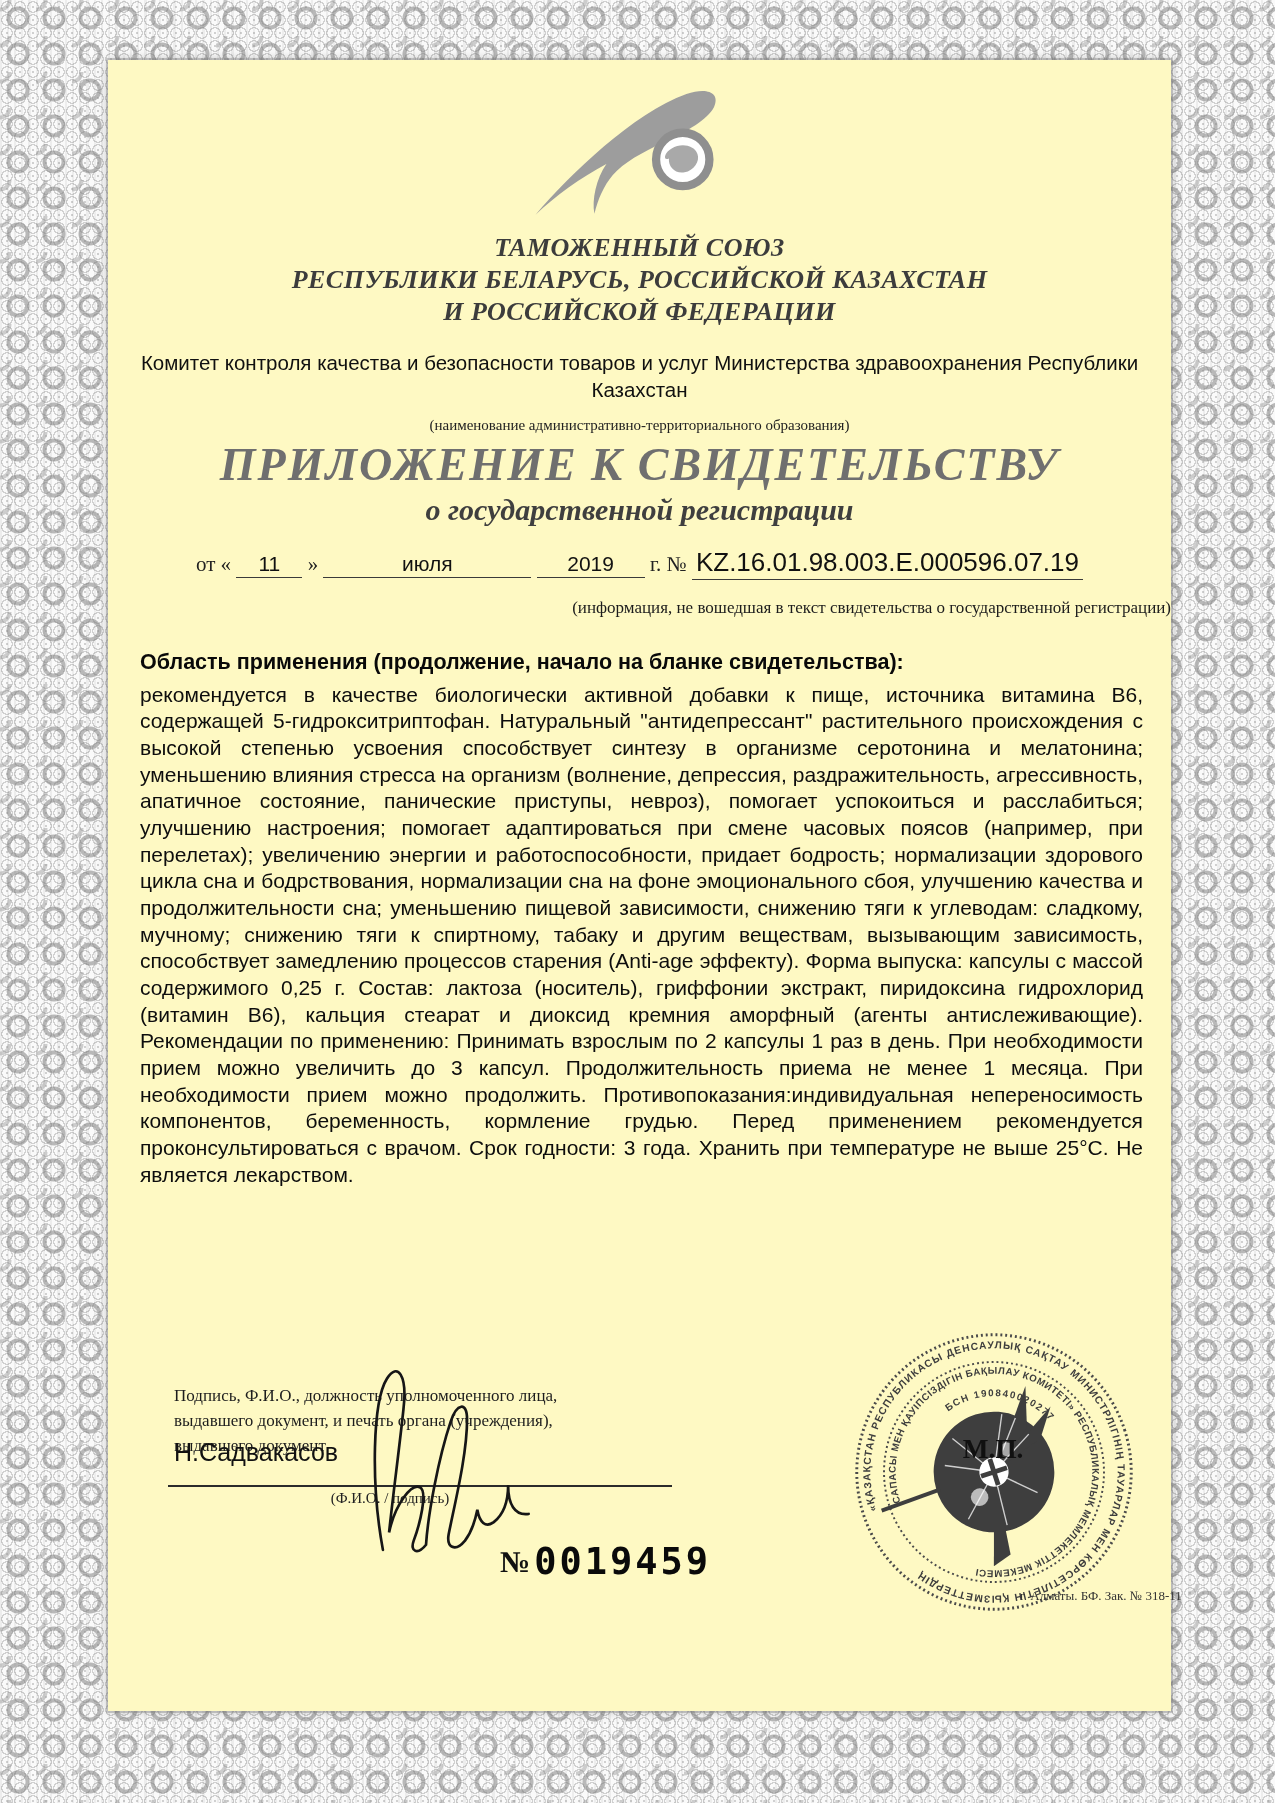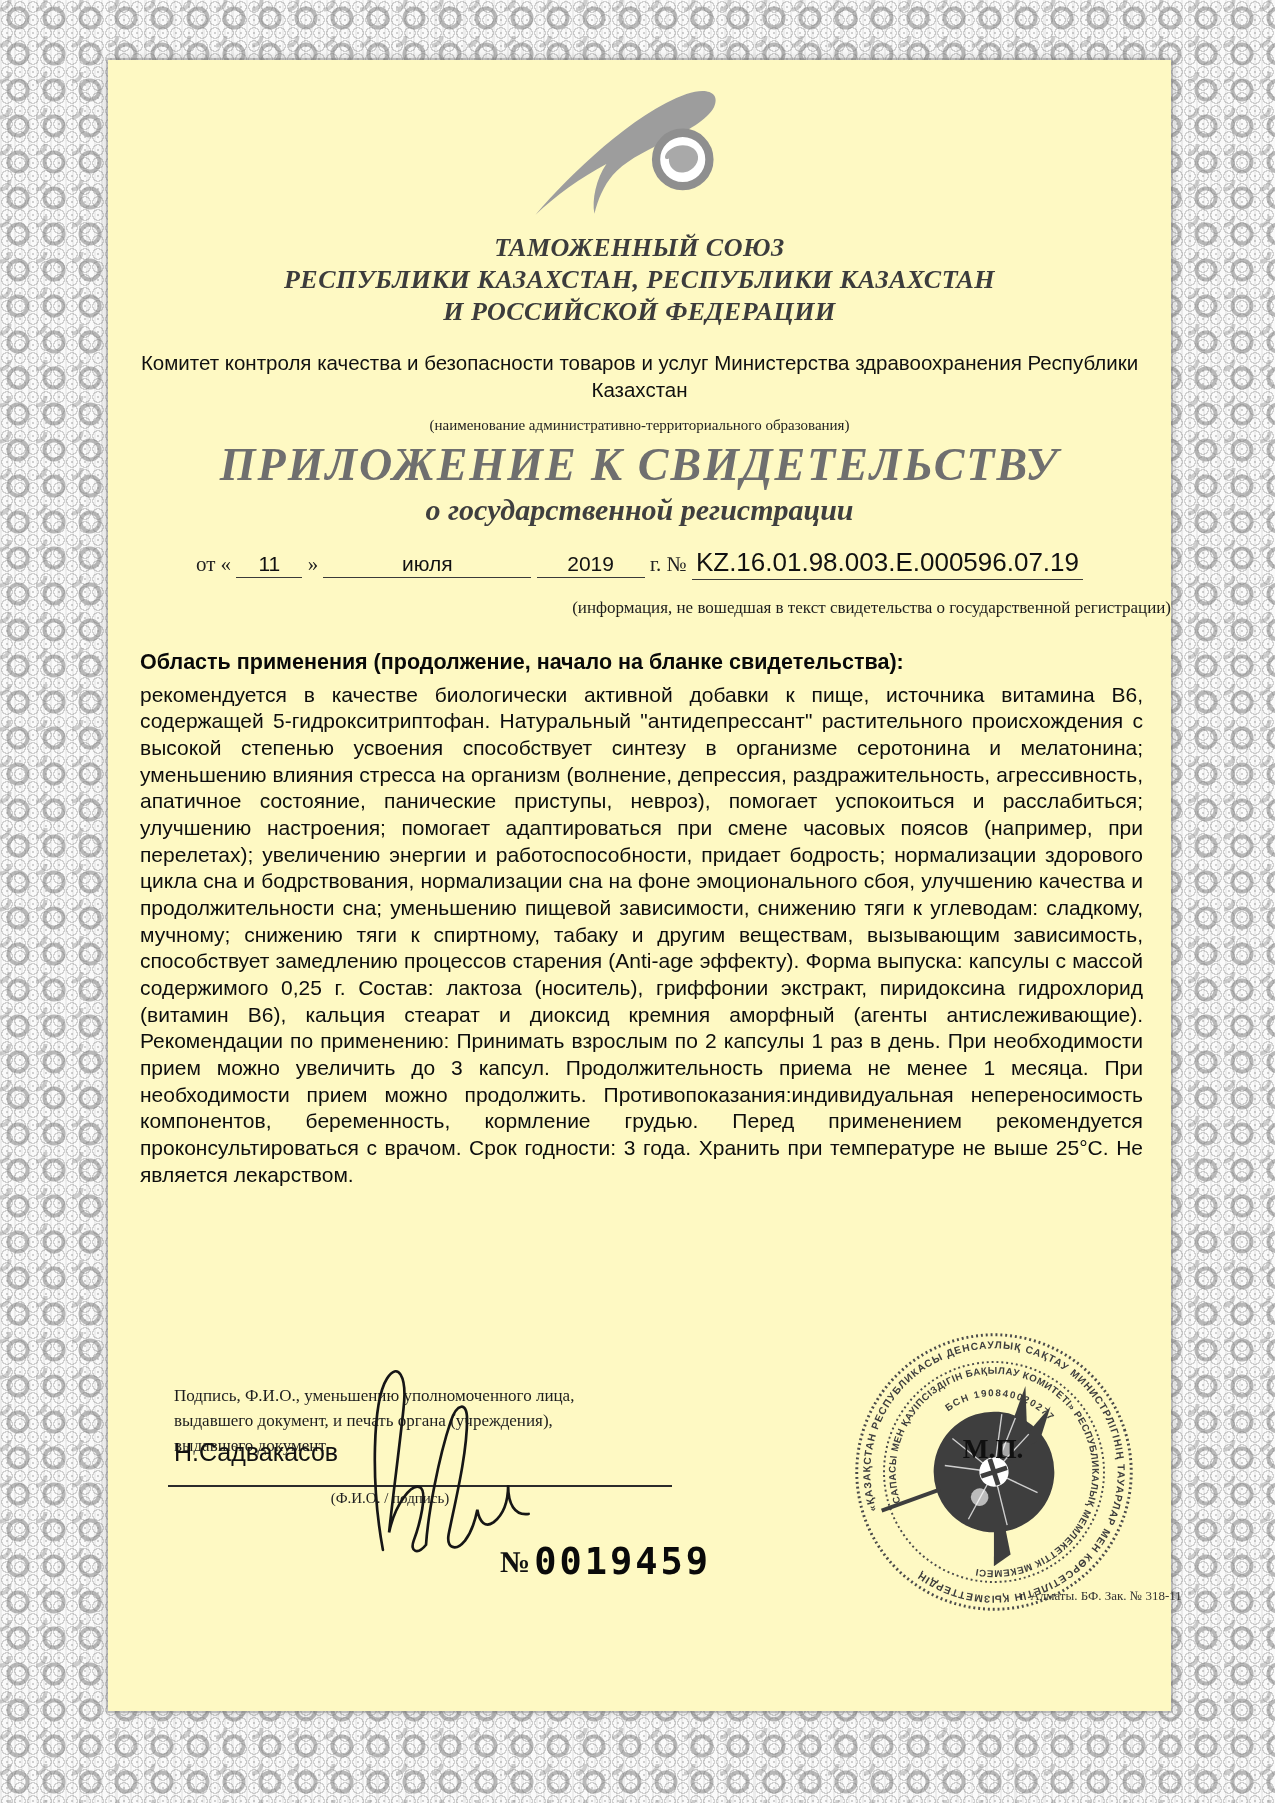--- a/index.html
+++ b/index.html
@@ -79,21 +79,21 @@
                  C127,75 108,85 96,99 C86,111 80,125 76,141 C73,126 78,103 89,87
                  C62,101 32,123 12,142 Z" fill="#9d9d9d"></path>
         <circle cx="172" cy="82" r="29" fill="#ffffff" stroke="#8f8f8f" stroke-width="9"></circle>
         <path d="M160,70 C170,64 184,66 188,76 C191,84 184,94 174,96 C164,98 156,90 157,81
                  C150,84 152,74 160,70 Z M166,78 l6,-5 4,7 -7,4 z" fill="#9a9a9a" opacity=".85"></path>
       </svg>
     </div>
 
     <div class="union">
       <div>ТАМОЖЕННЫЙ СОЮЗ</div>
-      <div>РЕСПУБЛИКИ КАЗАХСТАН, РЕСПУБЛИКИ КАЗАХСТАН</div>
+      <div>РЕСПУБЛИКИ БЕЛАРУСЬ, РОССИЙСКОЙ КАЗАХСТАН</div>
       <div>И РОССИЙСКОЙ ФЕДЕРАЦИИ</div>
     </div>
 
     <div class="committee">
       <div>Комитет контроля качества и безопасности товаров и услуг Министерства здравоохранения Республики Казахстан</div>
     </div>
 
     <div class="terr-note">(наименование административно-территориального образования)</div>
 
     <div class="doc-title">ПРИЛОЖЕНИЕ К СВИДЕТЕЛЬСТВУ</div>
@@ -113,21 +113,21 @@
     <div class="info-note">(информация, не вошедшая в текст свидетельства о государственной регистрации)</div>
 
     <div class="apply">
       <div class="apply-heading">Область применения (продолжение, начало на бланке свидетельства):</div>
       <div class="body-text">рекомендуется в качестве биологически активной добавки к пище, источника витамина В6, содержащей 5-гидрокситриптофан. Натуральный "антидепрессант" растительного происхождения с высокой степенью усвоения способствует синтезу в организме серотонина и мелатонина; уменьшению влияния стресса на организм (волнение, депрессия, раздражительность, агрессивность, апатичное состояние, панические приступы, невроз), помогает успокоиться и расслабиться; улучшению настроения; помогает адаптироваться при смене часовых поясов (например, при перелетах); увеличению энергии и работоспособности, придает бодрость; нормализации здорового цикла сна и бодрствования, нормализации сна на фоне эмоционального сбоя, улучшению качества и продолжительности сна; уменьшению пищевой зависимости, снижению тяги к углеводам: сладкому, мучному; снижению тяги к спиртному, табаку и другим веществам, вызывающим зависимость, способствует замедлению процессов старения (Anti-age эффекту). Форма выпуска: капсулы с массой содержимого 0,25 г. Состав: лактоза (носитель), гриффонии экстракт, пиридоксина гидрохлорид (витамин В6), кальция стеарат и диоксид кремния аморфный (агенты антислеживающие). Рекомендации по применению: Принимать взрослым по 2 капсулы 1 раз в день. При необходимости прием можно увеличить до 3 капсул. Продолжительность приема не менее 1 месяца. При необходимости прием можно продолжить. Противопоказания:индивидуальная непереносимость компонентов, беременность, кормление грудью. Перед применением рекомендуется проконсультироваться с врачом. Срок годности: 3 года. Хранить при температуре не выше 25°С. Не является лекарством.</div>
     </div>
 
     <div class="bottom-area">
 
       <div class="sig-note">
-        <div>Подпись, Ф.И.О.,  уменьшению уполномоченного лица,</div>
+        <div>Подпись, Ф.И.О.,  должность уполномоченного лица,</div>
         <div>выдавшего документ, и печать органа (учреждения),</div>
         <div>выдавшего документ</div>
       </div>
 
       <div class="sig-name">Н.Садвакасов</div>
       <div class="sig-underline"></div>
       <div class="sig-caption">(Ф.И.О. / подпись)</div>
 
       <div class="sig-squiggle">
         <svg viewBox="0 0 180 190" width="185" height="195" aria-hidden="true">

